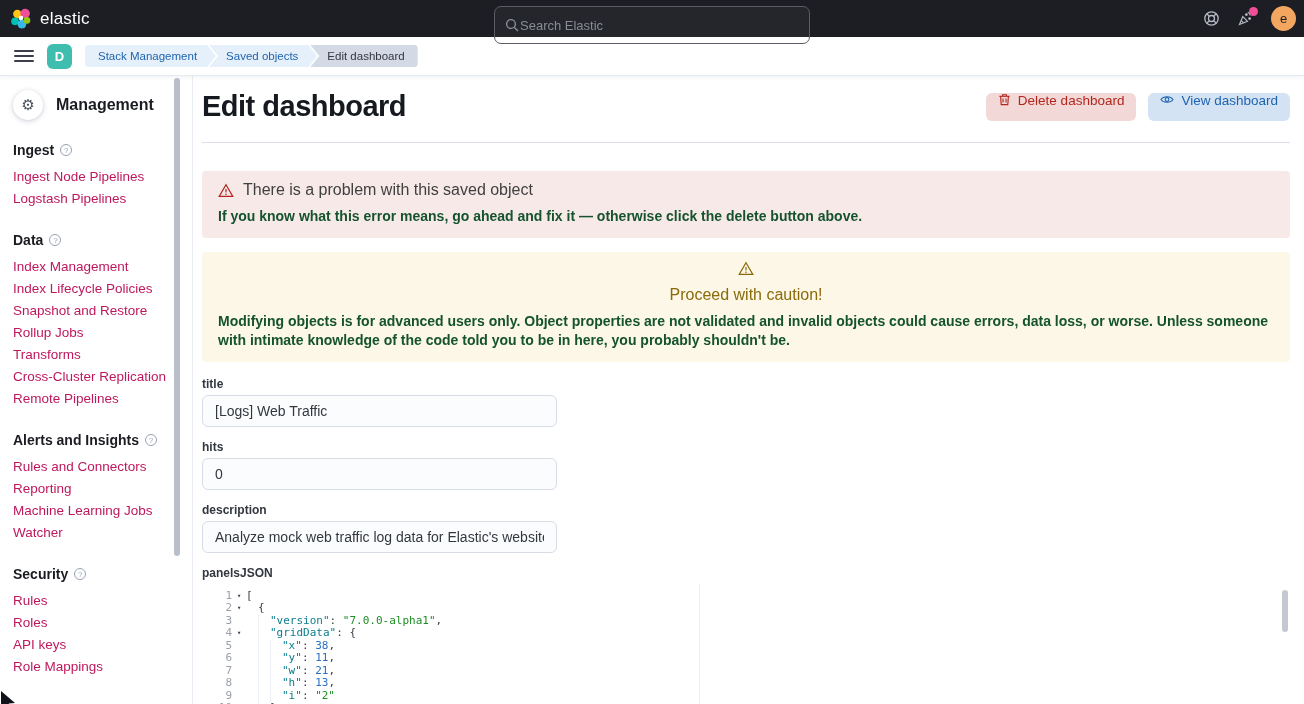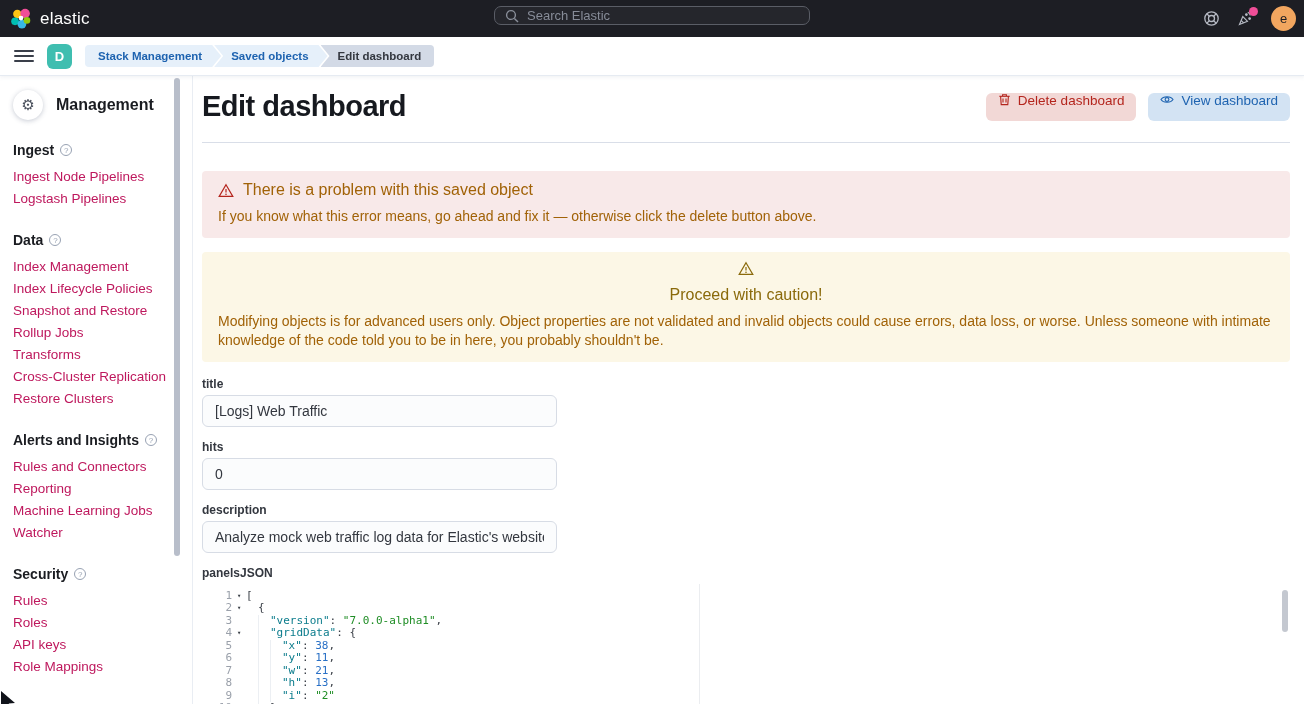--- a/index.html
+++ b/index.html
@@ -12,23 +12,23 @@
 
   
   .topbar {
     height:37px; background:#1D1E24; display:flex; align-items:center;
     padding:0 8px 0 10px; position:relative; z-index:10;
   }
   .brand { display:flex; align-items:center; gap:8px; cursor:pointer; }
   .brand-word { color:#fff; font-size:17px; font-weight:400; letter-spacing:.2px; }
   .searchbox {
     position:absolute; left:50%; top:6px; transform:translateX(-50%);
-    width:316px; height:19px; border:1px solid #5A5D66; border-radius:7px;
+    width:316px; height:38px; border:1px solid #5A5D66; border-radius:7px;
     background:rgba(255,255,255,.04); display:flex; align-items:center;
-    gap:8px; padding:0 10px; cursor:text;
+    gap:1px; padding:0 10px; cursor:text;
   }
   .searchbox .ph { color:#878C98; font-size:13px; }
   .top-actions { margin-left:auto; display:flex; align-items:center; gap:17px; }
   .icon-btn { position:relative; display:inline-flex; cursor:pointer; }
   .notif-dot {
     position:absolute; top:-3px; right:-4px; width:9px; height:9px;
     border-radius:50%; background:#F04E98;
   }
   .avatar {
     width:25px; height:25px; border-radius:50%; background:#F2A65F;
@@ -45,21 +45,21 @@
   .hamburger { width:20px; display:flex; flex-direction:column; gap:3px; margin:0 13px 0 6px; cursor:pointer; }
   .hamburger i { display:block; height:2px; background:#3A3F4A; border-radius:1px; }
   .space-badge {
     width:25px; height:25px; border-radius:6px; background:#3FBEB0; color:#fff;
     font-size:13px; font-weight:700; display:flex; align-items:center;
     justify-content:center; margin-right:13px; cursor:pointer;
   }
   .breadcrumbs { display:flex; align-items:center; }
   .crumb {
     height:22px; display:inline-flex; align-items:center; font-size:11.5px;
-    font-weight:700; white-space:nowrap; text-decoration:none;
+    font-weight:400; white-space:nowrap; text-decoration:none;
   }
   .crumb.blue { background:#E6F0FA; color:#1E63B0; cursor:pointer; }
   .crumb.gray { background:#D3DAE6; color:#33373F; }
   .crumb.first {
     border-radius:4px 0 0 4px; padding:0 19px 0 13px;
     clip-path:polygon(0 0, calc(100% - 9px) 0, 100% 50%, calc(100% - 9px) 100%, 0 100%);
   }
   .crumb.mid {
     margin-left:-7px; padding:0 19px 0 17px;
     clip-path:polygon(0 0, calc(100% - 9px) 0, 100% 50%, calc(100% - 9px) 100%, 0 100%, 9px 50%);
@@ -120,23 +120,23 @@
   }
   .btn.danger { background:#F2D8D6; color:#B4251D; }
   .btn.primary { background:#D3E3F3; color:#1E63B0; }
 
   hr.rule { border:none; border-top:1px solid #D9DEE8; margin:18px 0 0 0; }
 
   .callout { border-radius:4px; padding:9px 16px 11px 16px; }
   .callout.error { background:#F8E9E9; margin-top:28px; }
   .callout.warn  { background:#FCF7E6; margin-top:14px; }
   .c-title { display:flex; align-items:center; gap:9px; font-size:16px; line-height:20px; }
-  .callout.error .c-title { color:#a16207;text-align:center; }
+  .callout.error .c-title { color:#404040;text-align:center; }
   .callout.warn  .c-title { color:#8A6A0B;flex-direction:column; }
-  .callout p { margin:7px 0 0 0; font-size:14px; line-height:19.5px; color:#a16207; }
+  .callout p { margin:7px 0 0 0; font-size:14px; line-height:19.5px; color:#14532d;font-weight:bold; }
 
   .field { margin-top:13px; }
   .field.first { margin-top:15px; }
   .field label { display:block; font-size:12px; font-weight:700; color:#33373F; margin-bottom:4px; }
   .field input {
     width:355px; height:32px; border:1px solid #D7DCE5; background:#FBFCFD;
     border-radius:6px; padding:0 12px; font-size:14px; color:#33373F;
     font-family:inherit; outline:none;
   }
 
@@ -252,21 +252,21 @@
             <div class="nav-section-title">
               <span>Data</span>
               <span class="info-dot">?</span>
             </div>
             <div class="nav-item">Index Management</div>
             <div class="nav-item">Index Lifecycle Policies</div>
             <div class="nav-item">Snapshot and Restore</div>
             <div class="nav-item">Rollup Jobs</div>
             <div class="nav-item">Transforms</div>
             <div class="nav-item">Cross-Cluster Replication</div>
-            <div class="nav-item">Restore Clusters</div>
+            <div class="nav-item">Remote Pipelines</div>
           </div>
           <div class="nav-section">
             <div class="nav-section-title">
               <span>Alerts and Insights</span>
               <span class="info-dot">?</span>
             </div>
             <div class="nav-item">Rules and Connectors</div>
             <div class="nav-item">Reporting</div>
             <div class="nav-item">Machine Learning Jobs</div>
             <div class="nav-item">Watcher</div>

